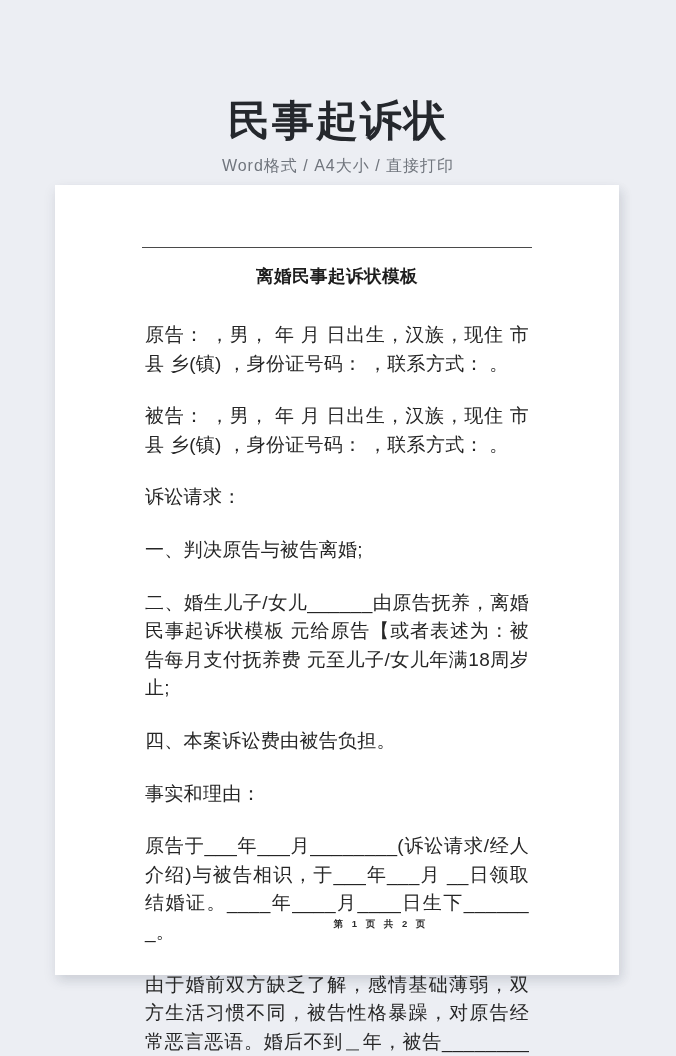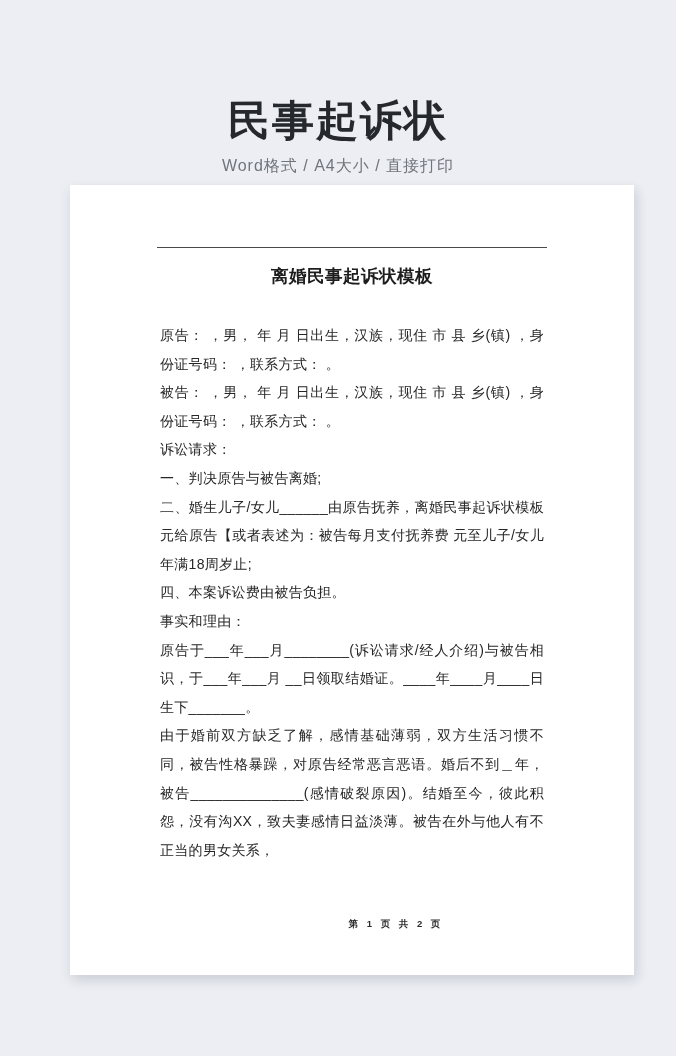--- a/index.html
+++ b/index.html
@@ -41,21 +41,21 @@
   }
   .banner-subtitle {
     margin-top: 12px;
     font-size: 16px;
     font-weight: 500;
     color: var(--header-subtitle);
     letter-spacing: 1px;
   }
   .page {
     position: absolute;
-    left: 70px;
+    left: 55px;
     top: 185px;
     width: 564px;
     height: 790px;
     background: var(--page-background);
     box-shadow: 0 5px 12px rgba(40, 50, 70, 0.10), 5px 5px 10px rgba(40, 50, 70, 0.07);
     padding: 0 90px;
   }
   .doc-divider {
     border: none;
     border-top: 1px solid var(--divider);
@@ -66,28 +66,29 @@
     text-align: center;
     font-size: 17.5px;
     font-weight: 700;
     color: #1d1d1d;
     letter-spacing: 0.5px;
   }
   .doc-body {
     margin-top: 33px;
   }
   .doc-body p {
-    font-size: 14px;
+    font-size: 19px;
     line-height: 28.6px;
     font-weight: 500;
     color: var(--body-text);
     text-align: justify;
     text-justify: inter-character;
     letter-spacing: 0.3px;
     word-break: break-all;
+    margin-top: 24px;
   }
   .page-footer {
     position: absolute;
     left: 0;
     bottom: 44px;
     width: 100%;
     text-align: center;
     font-size: 9.5px;
     font-weight: 700;
     letter-spacing: 3px;

